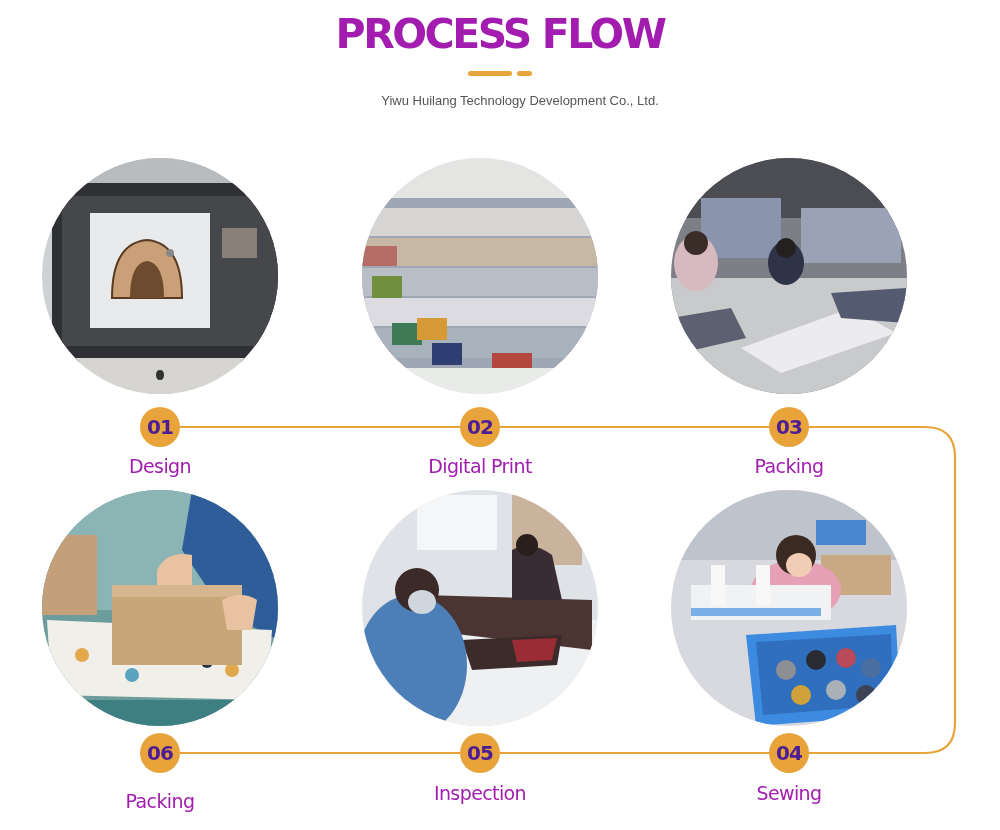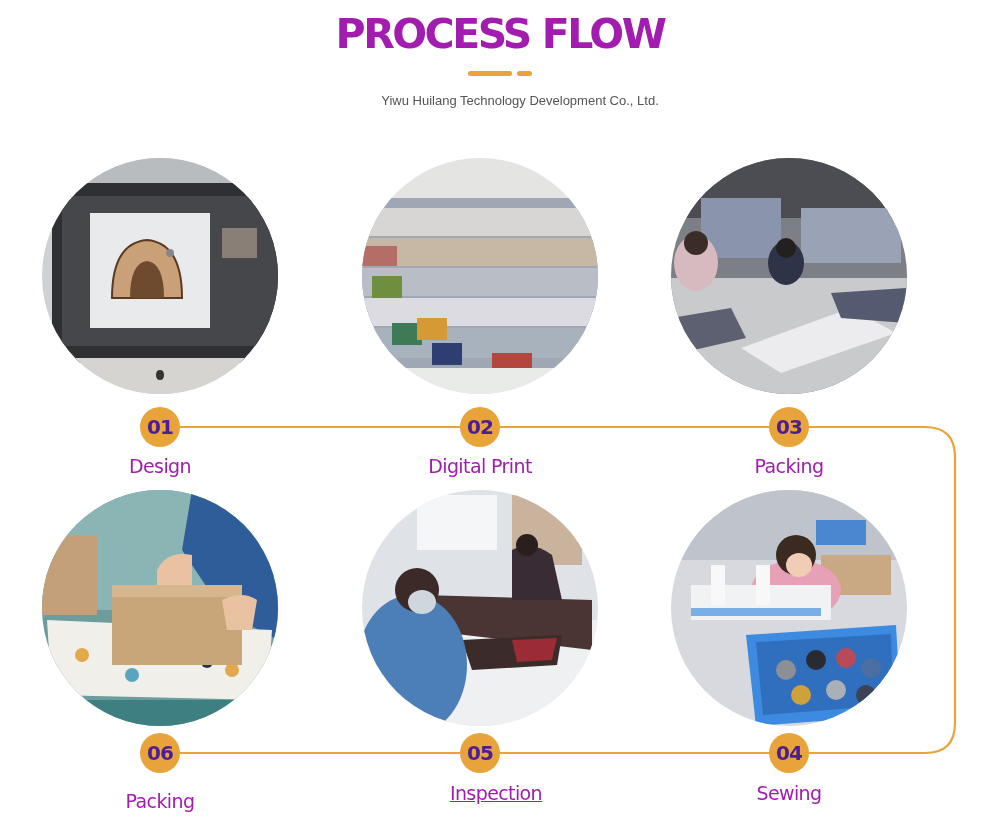--- a/index.html
+++ b/index.html
@@ -118,21 +118,21 @@
     <path d="M100 150 L200 145 L195 175 L110 180 Z" fill="#3b2b2a"></path>
     <path d="M150 150 L195 148 L190 170 L155 172 Z" fill="#9b2b34"></path>
     <ellipse cx="50" cy="175" rx="55" ry="70" fill="#4c7fb8"></ellipse>
     <circle cx="55" cy="100" r="22" fill="#3b2a27"></circle>
     <ellipse cx="60" cy="112" rx="14" ry="12" fill="#cfd6de"></ellipse>
     <path d="M150 60 Q170 50 190 65 L200 110 L150 110 Z" fill="#3a2c34"></path>
     <circle cx="165" cy="55" r="11" fill="#2a1f1c"></circle>
   </svg>
 </div>
 <div class="badge" style="left: 460px; top: 733px; background: rgb(232, 164, 58);">05</div>
-<div class="label" style="left:376px; top:782px;text-decoration:underline;">Inspection</div>
+<div class="label" style="left:360px; top:782px;">Inspection</div>
 
 <div class="photo" style="left:671px; top:490px;">
   <svg viewBox="0 0 236 236">
     <rect width="236" height="236" fill="#d7d9de"></rect>
     <rect x="0" y="0" width="236" height="70" fill="#bfc3cb"></rect>
     <rect x="145" y="30" width="50" height="25" fill="#4b86d0"></rect>
     <rect x="150" y="65" width="70" height="40" fill="#c9a884"></rect>
     <ellipse cx="125" cy="100" rx="45" ry="30" fill="#e7a1b6"></ellipse>
     <circle cx="125" cy="65" r="20" fill="#3a2a22"></circle>
     <ellipse cx="128" cy="75" rx="13" ry="12" fill="#f0cdb4"></ellipse>

